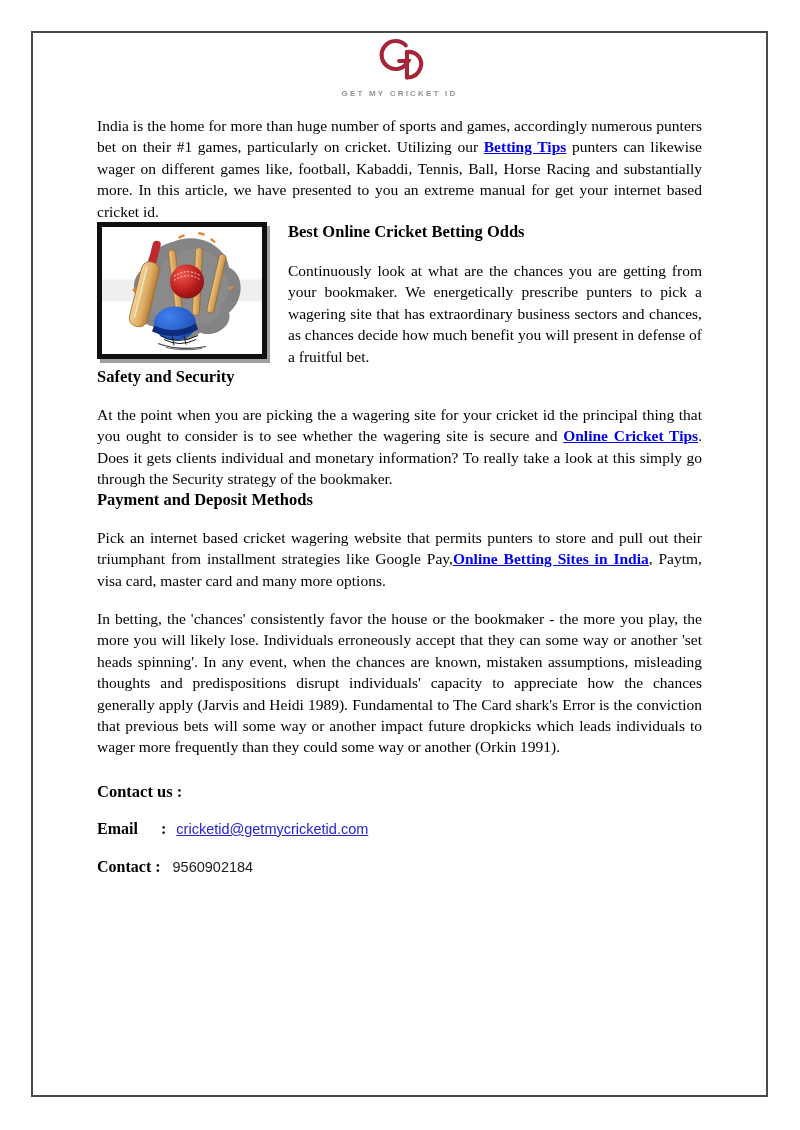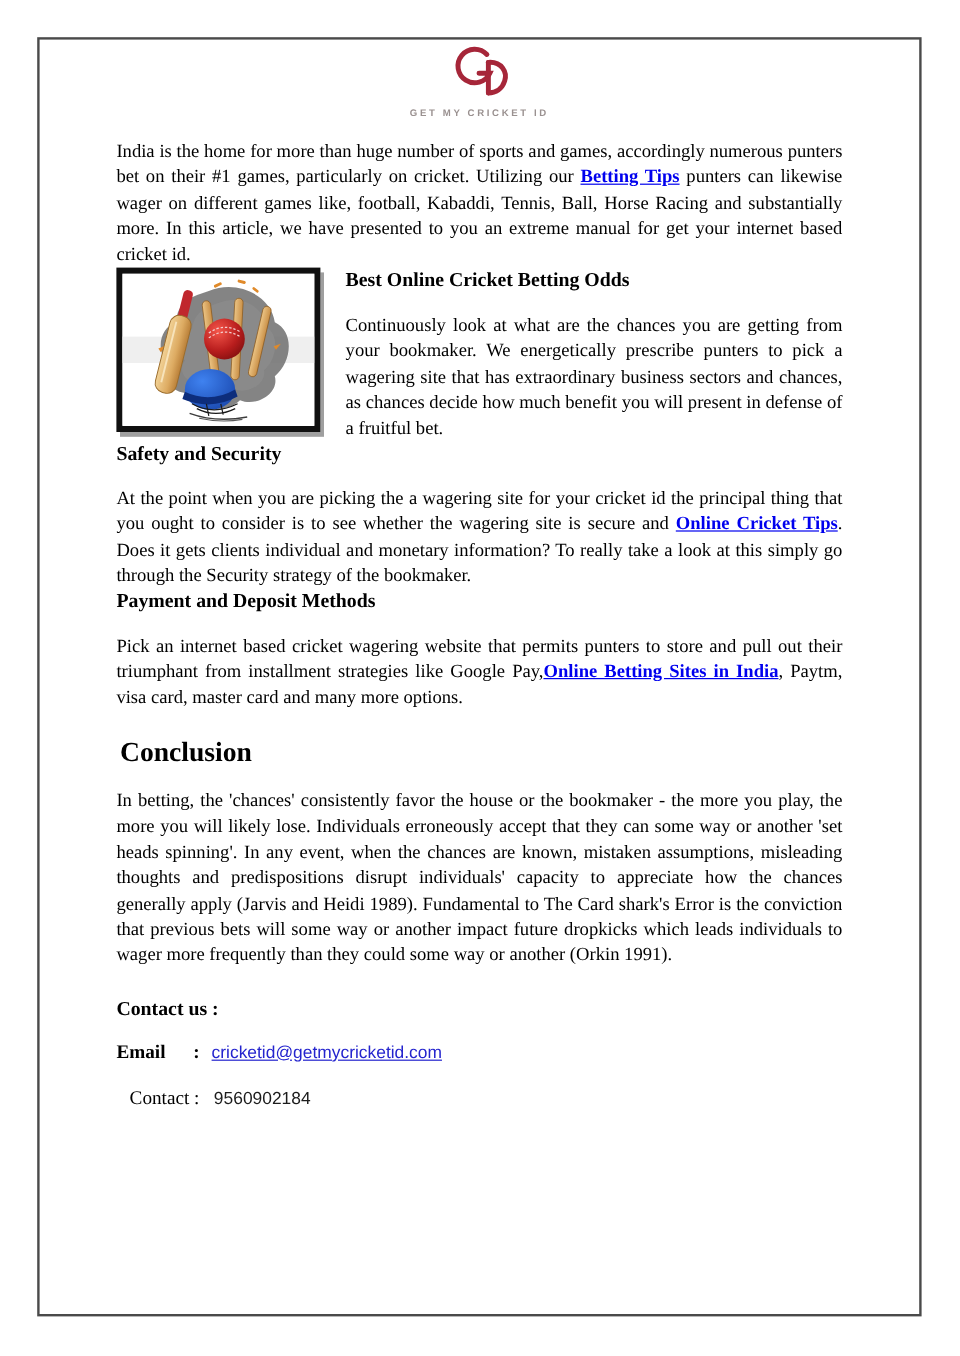--- a/index.html
+++ b/index.html
@@ -48,21 +48,21 @@
   h2.conclusion-h { font-size:23px; font-weight:bold; margin:22px 0 0 3px; }
   
   .contact-h { font-size:16.5px; font-weight:bold; margin-top:24px; }
   .c-row { margin-top:16px; font-size:16px; line-height:21px; }
   .email-label { font-weight:bold; display:inline-block; width:60px; }
   .c-sep { font-weight:bold; margin-right:6px; }
   a.email-link {
     font-family:"Liberation Sans", sans-serif; font-size:14.5px;
     color:var(--email-blue, #2424CE); text-decoration:underline; cursor:pointer;margin-top:15px;
   }
-  .phone-label { font-weight:normal; margin-right:8px;margin-left:11px; }
+  .phone-label { font-weight:bold; margin-right:8px; }
   .phone-value { font-family:"Liberation Sans", sans-serif; font-size:14.5px; color:#1c1c1c; }
   .website-row { font-family:"Liberation Sans", sans-serif; font-size:14.5px; font-weight:bold; }
   .website-label { color:#1c1c1c; margin-right:10px; }
   .website-sep { color:#1c1c1c; margin-right:10px; }
   a.website-link { color:var(--website-blue, #2743D0); text-decoration:underline; cursor:pointer; }
 </style>
 </head>
 <body>
 
 <div class="page">
@@ -155,21 +155,20 @@
         <p class="body-par">Continuously look at what are the chances you are getting from your bookmaker. We energetically prescribe punters to pick a wagering site that has extraordinary business sectors and chances, as chances decide how much benefit you will present in defense of a fruitful bet.</p>
       </div>
     </div>
 
     <h2 class="sec-h after-media">Safety and Security</h2>
     <p class="body-par"><span>At the point when you are picking the a wagering site for your cricket id the principal thing that you ought to consider is to see whether the wagering site is secure and </span><a class="doc-link" href="#">Online Cricket Tips</a><span>. Does it gets clients individual and monetary information? To really take a look at this simply go through the Security strategy of the bookmaker.</span></p>
 
     <h2 class="sec-h sec-gap">Payment and Deposit Methods</h2>
     <p class="body-par"><span>Pick an internet based cricket wagering website that permits punters to store and pull out their triumphant from installment strategies like Google Pay,</span><a class="doc-link" href="#">Online Betting Sites in India</a><span>, Paytm, visa card, master card and many more options.</span></p>
 
-    <h2 class="conclusion-h">Conclusion</h2>
     <p class="body-par">In betting, the 'chances' consistently favor the house or the bookmaker - the more you play, the more you will likely lose. Individuals erroneously accept that they can some way or another 'set heads spinning'. In any event, when the chances are known, mistaken assumptions, misleading thoughts and predispositions disrupt individuals' capacity to appreciate how the chances generally apply (Jarvis and Heidi 1989). Fundamental to The Card shark's Error is the conviction that previous bets will some way or another impact future dropkicks which leads individuals to wager more frequently than they could some way or another (Orkin 1991).</p>
 
     <div class="contact-h">Contact us :</div>
 
     <div class="c-row">
       <span class="email-label">Email</span>
       <span class="c-sep">:</span>
       <a class="email-link" href="#">cricketid@getmycricketid.com</a>
     </div>
 

